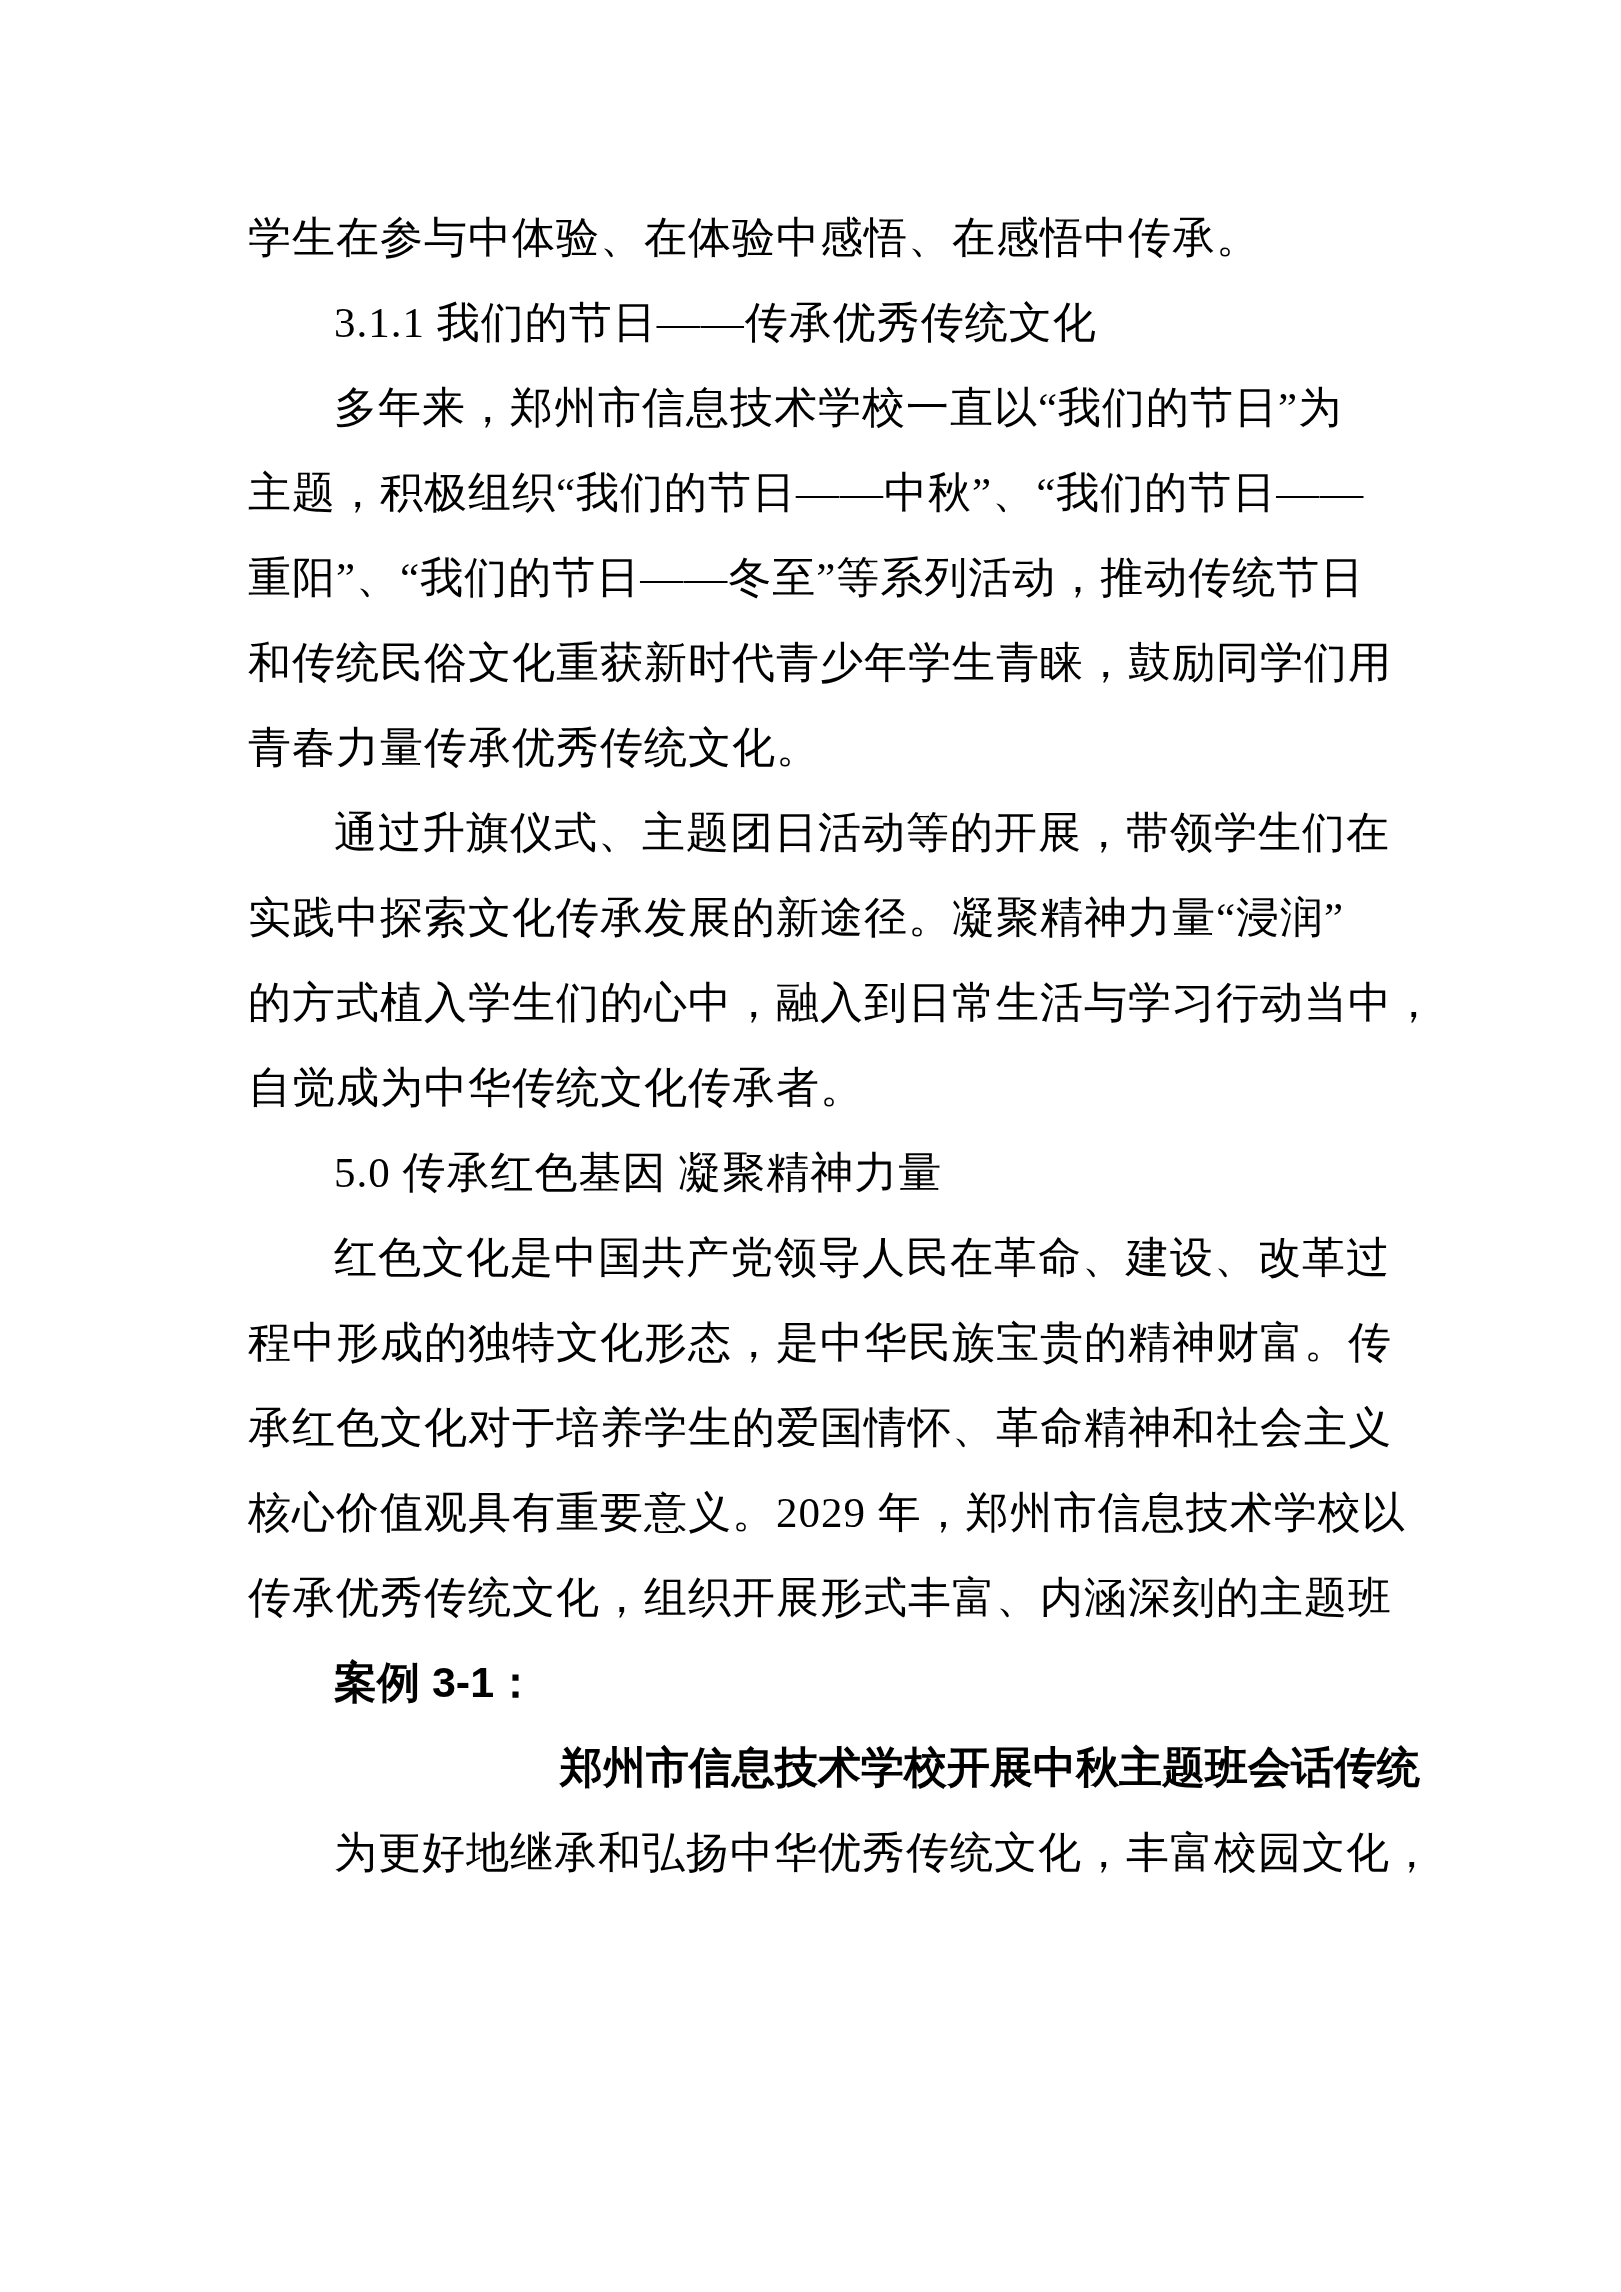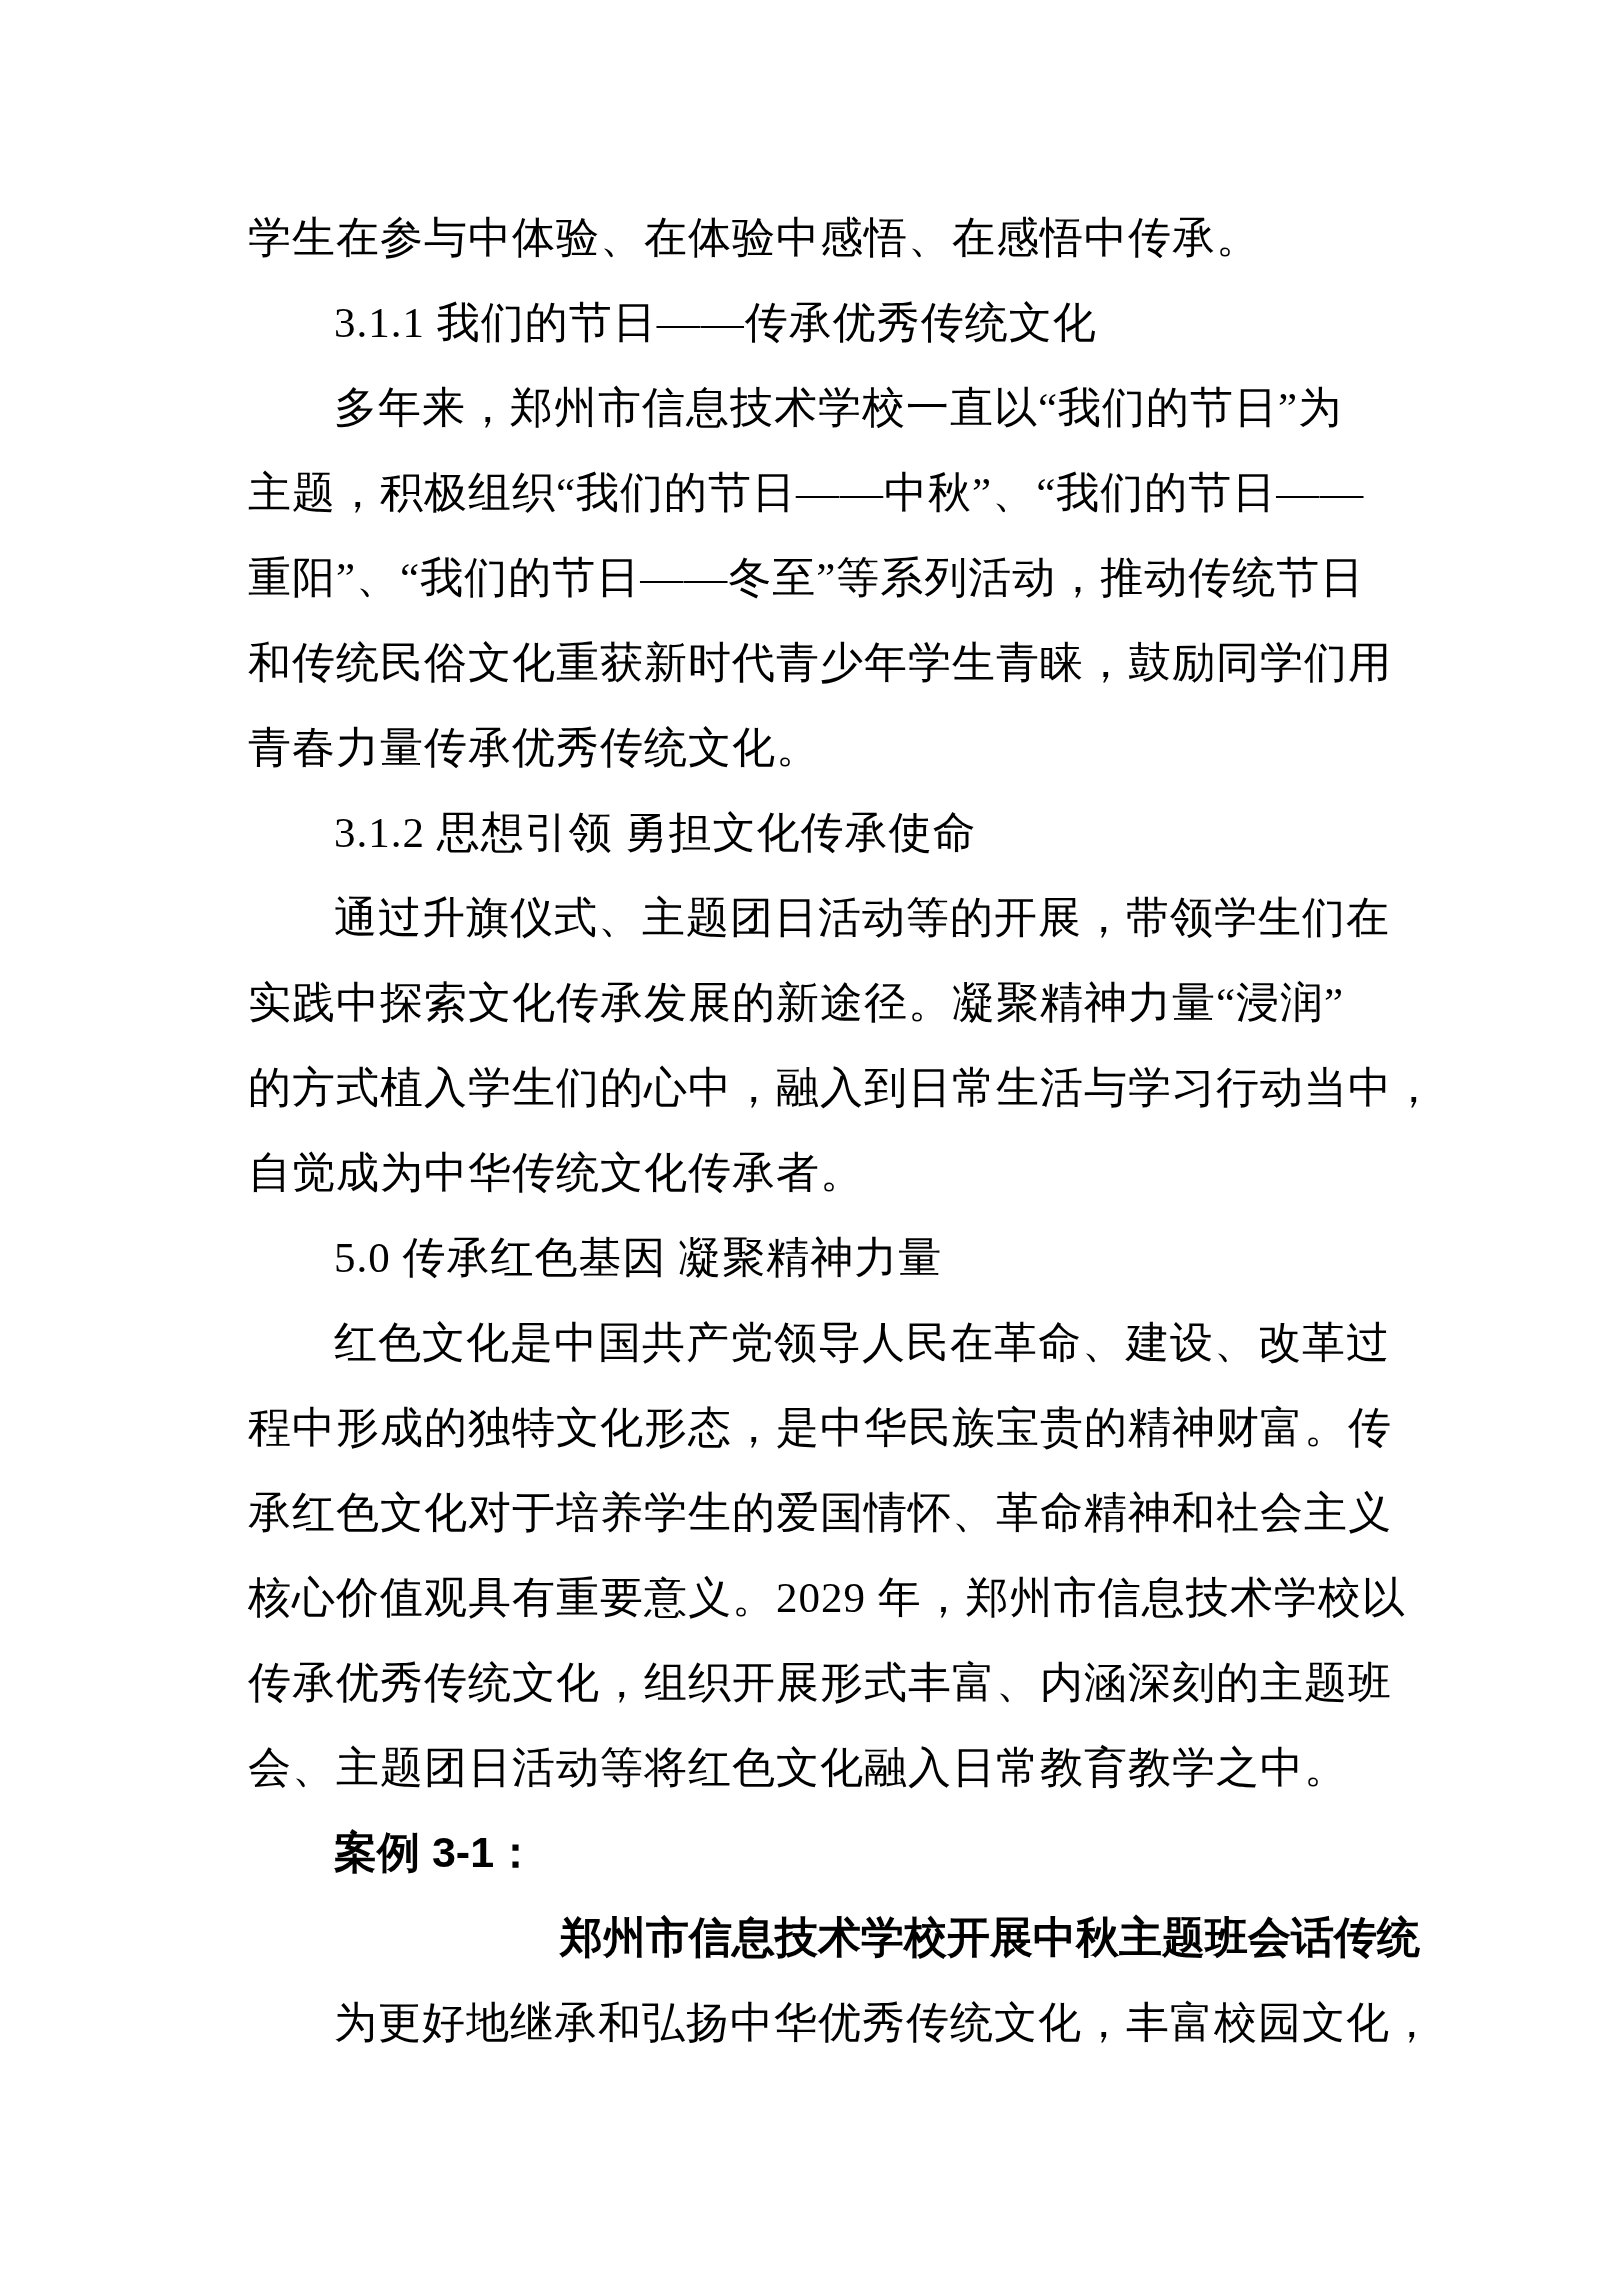--- a/index.html
+++ b/index.html
@@ -59,32 +59,30 @@
 
 <div class="page">
   <div class="text-block">
     <div class="ln">学生在参与中体验、在体验中感悟、在感悟中传承。</div>
     <div class="ln ind">3.1.1 我们的节日——传承优秀传统文化</div>
     <div class="ln ind">多年来，郑州市信息技术学校一直以“我们的节日”为</div>
     <div class="ln">主题，积极组织“我们的节日——中秋”、“我们的节日——</div>
     <div class="ln">重阳”、“我们的节日——冬至”等系列活动，推动传统节日</div>
     <div class="ln">和传统民俗文化重获新时代青少年学生青睐，鼓励同学们用</div>
     <div class="ln">青春力量传承优秀传统文化。</div>
-    <div class="ln ind">3.1.2 思想引领 勇担文化传承使命</div>
     <div class="ln ind">通过升旗仪式、主题团日活动等的开展，带领学生们在</div>
     <div class="ln">实践中探索文化传承发展的新途径。凝聚精神力量“浸润”</div>
     <div class="ln">的方式植入学生们的心中，融入到日常生活与学习行动当中，</div>
     <div class="ln">自觉成为中华传统文化传承者。</div>
     <div class="ln ind">5.0 传承红色基因 凝聚精神力量</div>
     <div class="ln ind">红色文化是中国共产党领导人民在革命、建设、改革过</div>
     <div class="ln">程中形成的独特文化形态，是中华民族宝贵的精神财富。传</div>
     <div class="ln">承红色文化对于培养学生的爱国情怀、革命精神和社会主义</div>
     <div class="ln">核心价值观具有重要意义。2029 年，郑州市信息技术学校以</div>
     <div class="ln">传承优秀传统文化，组织开展形式丰富、内涵深刻的主题班</div>
-    <div class="ln">会、主题团日活动等将红色文化融入日常教育教学之中。</div>
     <div class="ln ind hd">案例 3-1：</div>
     <div class="ln ctr hd">郑州市信息技术学校开展中秋主题班会话传统</div>
     <div class="ln ind">为更好地继承和弘扬中华优秀传统文化，丰富校园文化，</div>
   </div>
 
   <div class="footer">
     <span>— 42 —</span>
   </div>
 </div>
 

